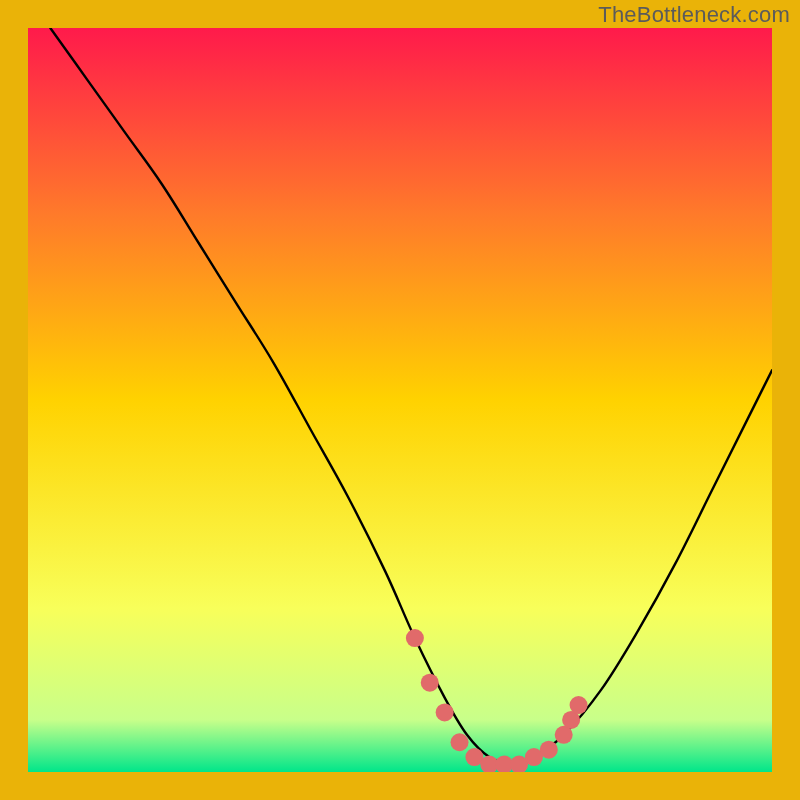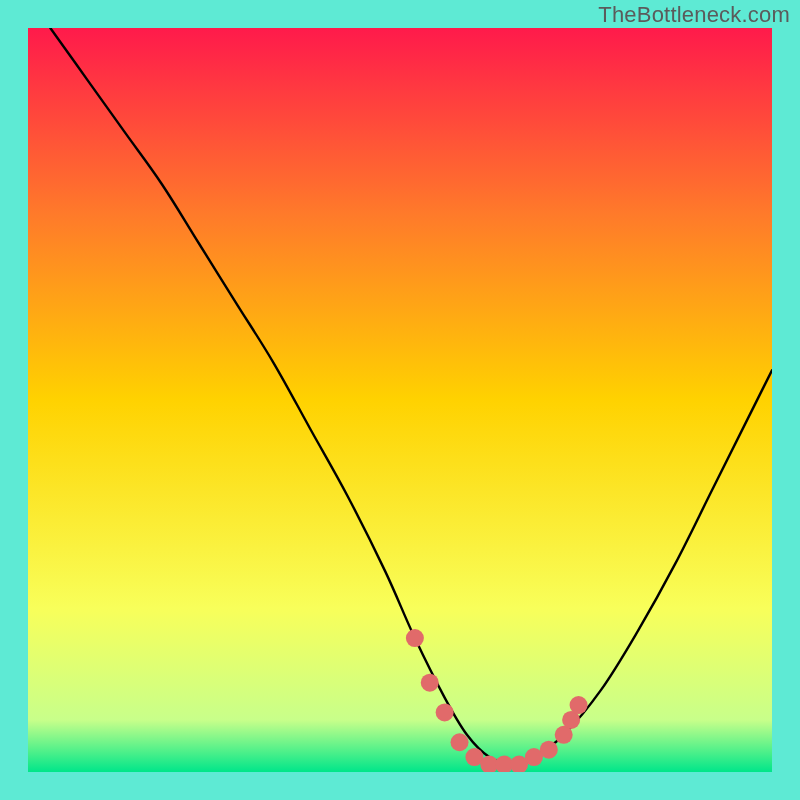--- a/index.html
+++ b/index.html
@@ -7,21 +7,21 @@
     padding: 0;
     width: 800px;
     height: 800px;
     background: #000;
     overflow: hidden;
     font-family: Arial, Helvetica, sans-serif;
   }
   .frame {
     position: absolute;
     inset: 0;
-    background: #5eead4;
+    background: #eab308;
   }
   .watermark {
     position: absolute;
     top: 2px;
     right: 10px;
     color: #5b5b5b;
     font-size: 22px;
     font-weight: 500;
     letter-spacing: 0.2px;
     z-index: 10;

